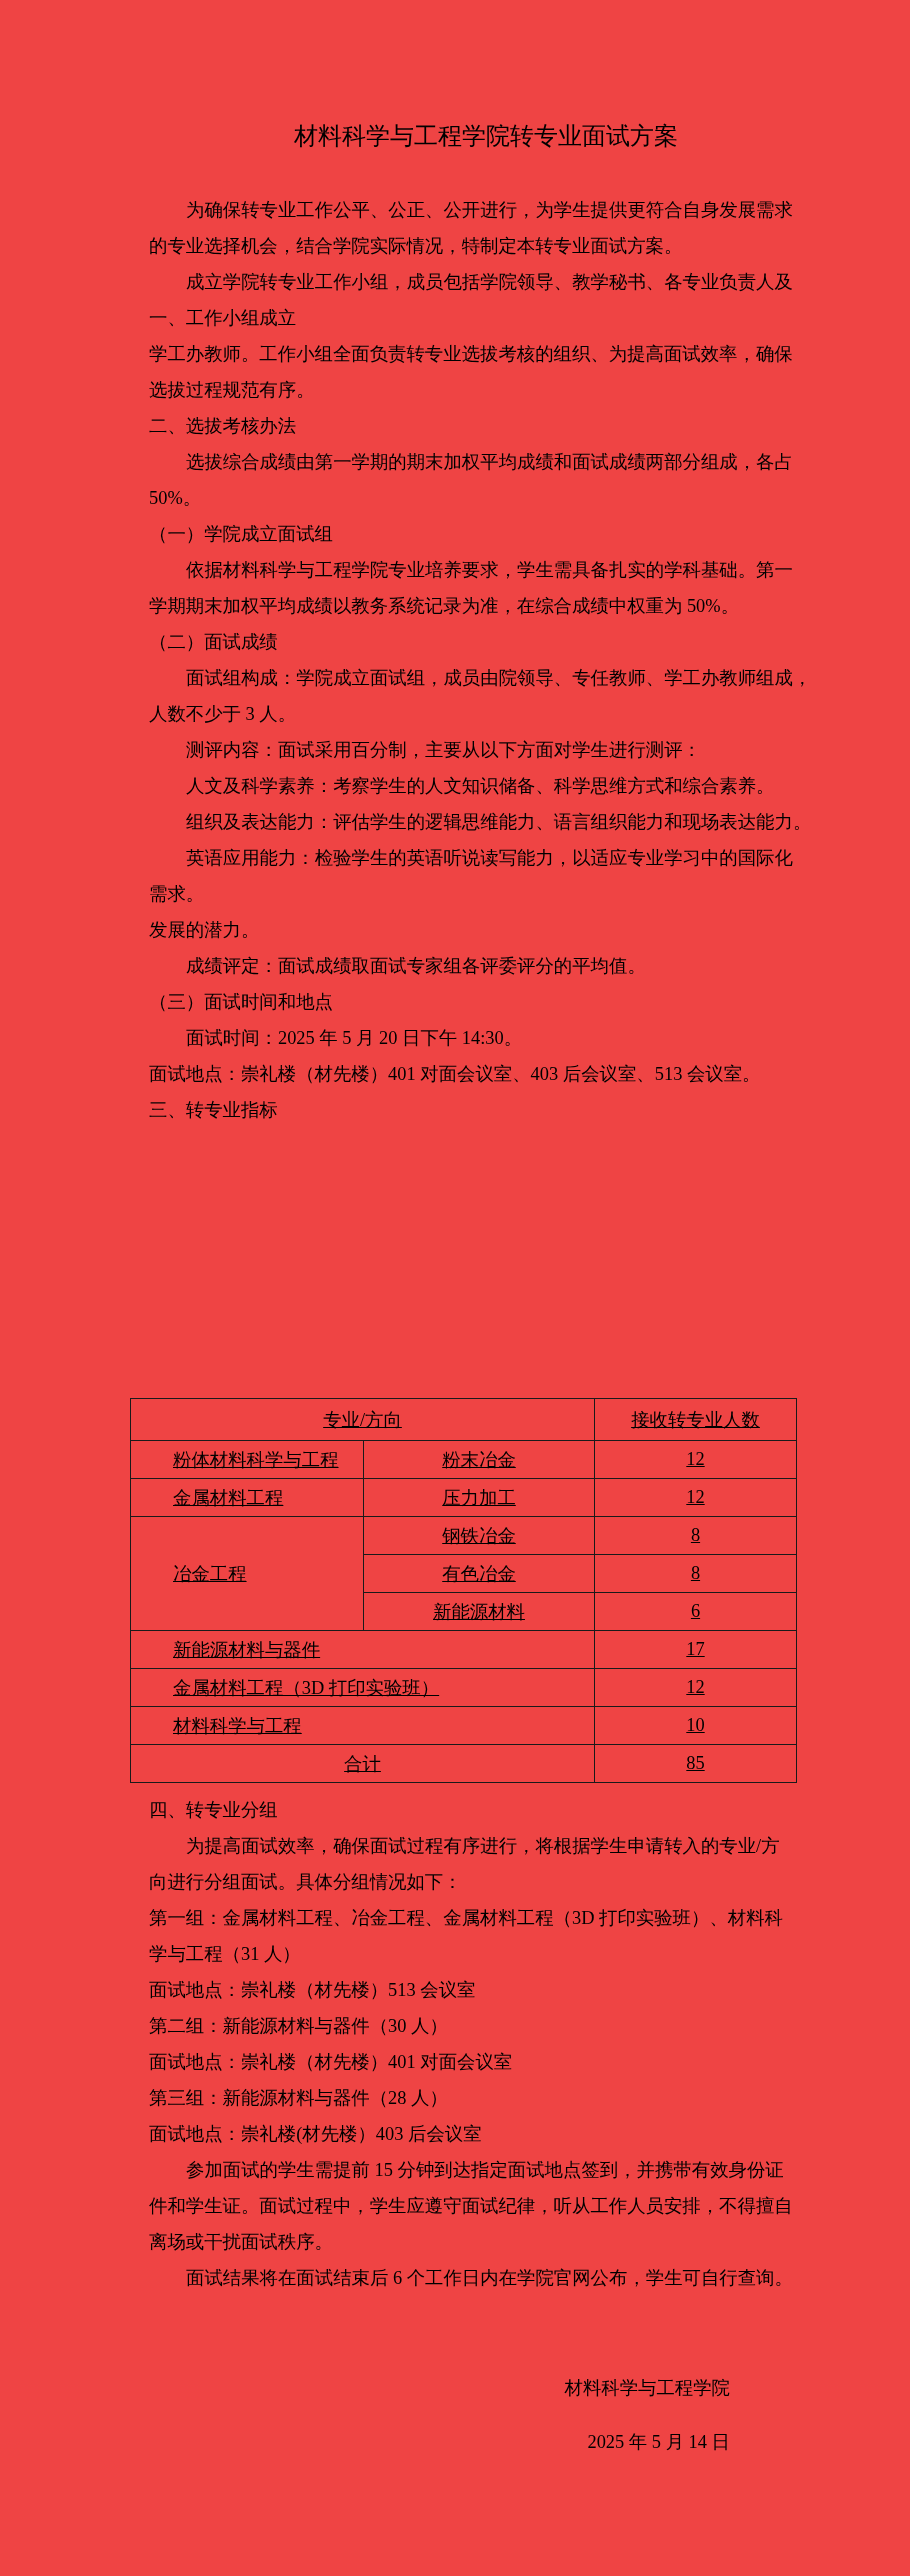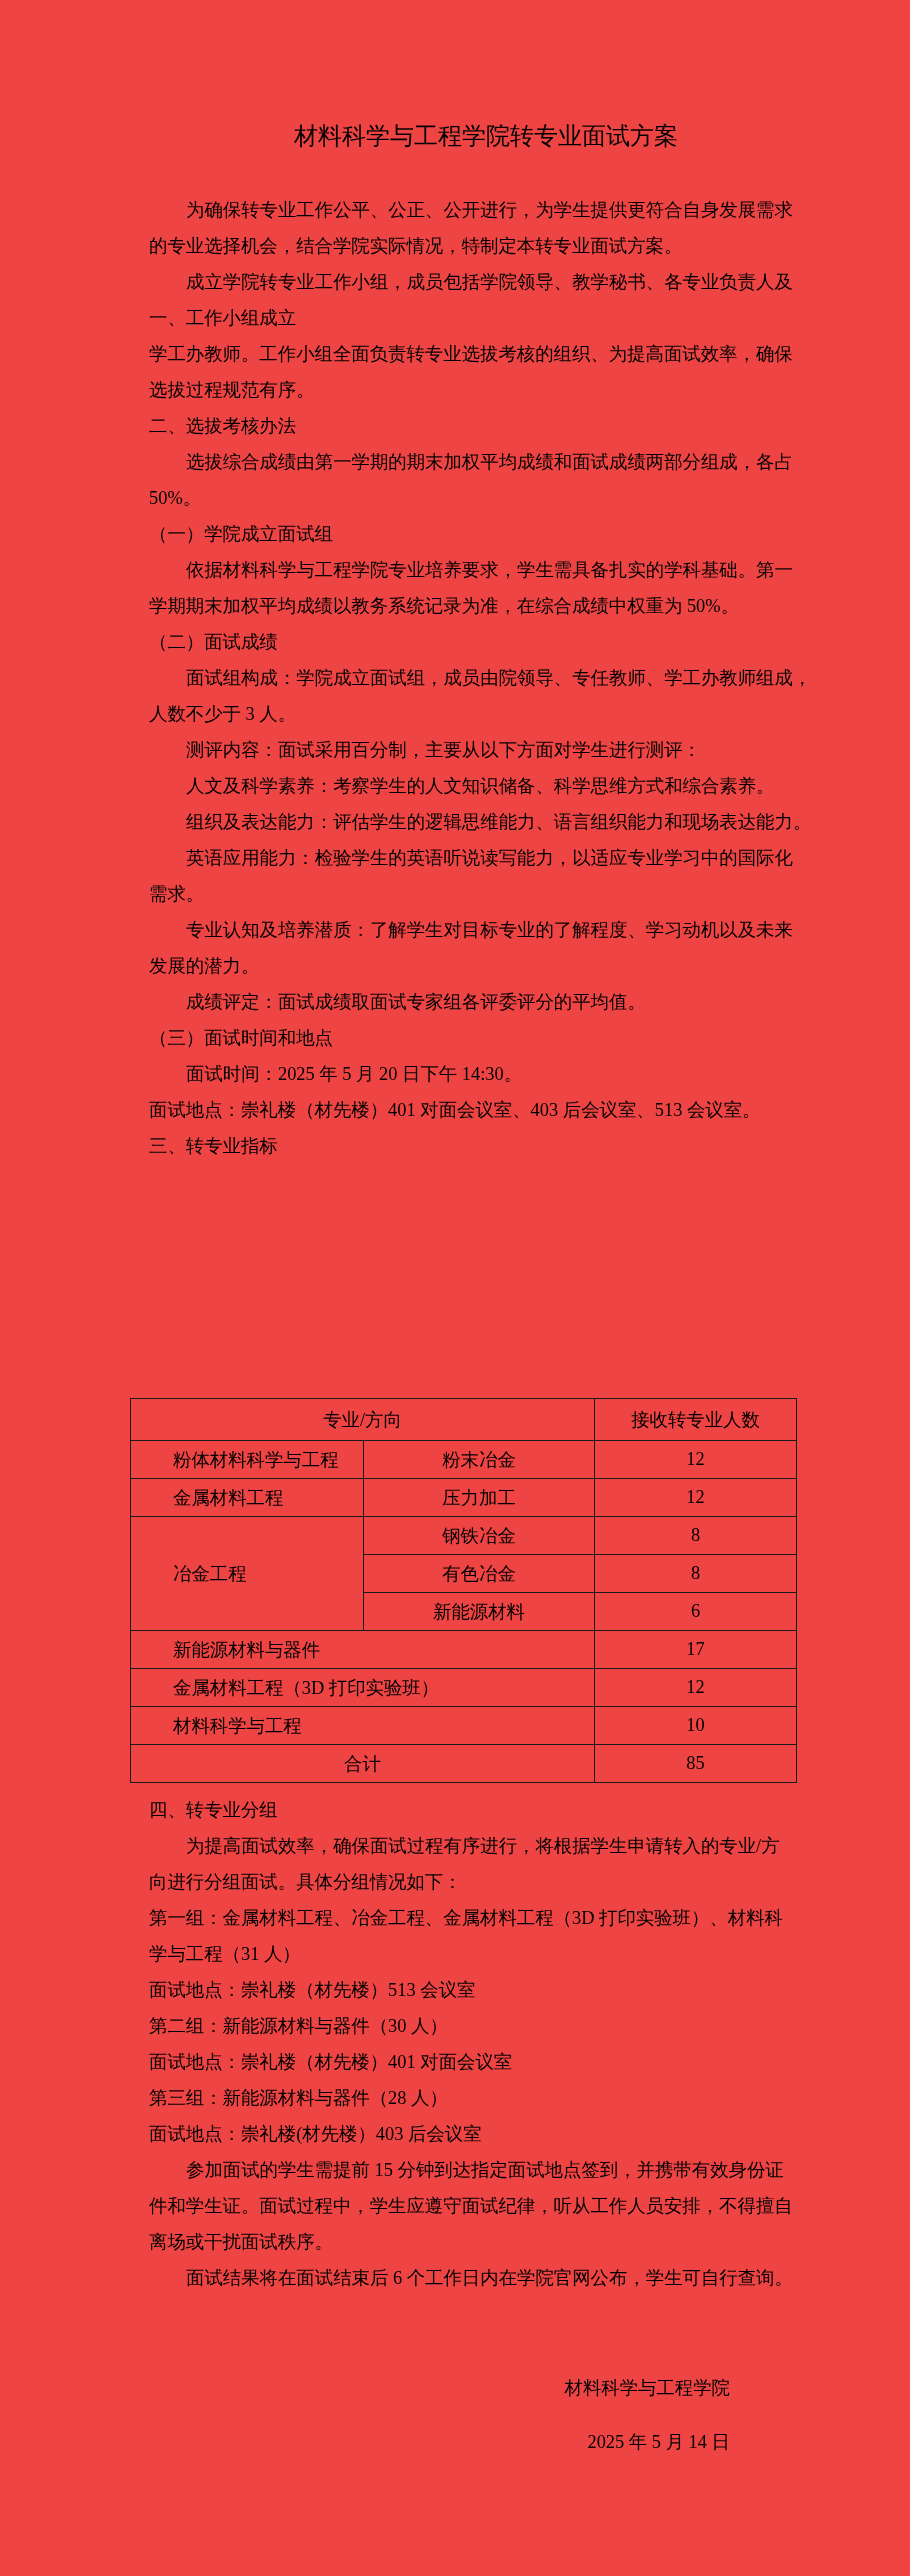--- a/index.html
+++ b/index.html
@@ -48,20 +48,21 @@
     table-layout:fixed;
     font-size:18.4px;
   }
   table.quota col.c1{ width:233px; }
   table.quota col.c2{ width:231px; }
   table.quota col.c3{ width:202px; }
   table.quota td{
     border:1.1px solid #1a1a1a;
     padding:0;
     vertical-align:middle;
+    text-decoration:underline;
   }
   table.quota tr.hrow{ height:42px; }
   table.quota tr.drow{ height:38px; }
   td.pl{ text-align:left; padding-left:42px !important; }
   td.ctr{ text-align:center; }
   .signature{
     position:absolute;
     left:141px;
     top:2361px;
     width:589px;
@@ -116,21 +117,20 @@
       <div class="line indent">测评内容：面试采用百分制，主要从以下方面对学生进行测评：</div>
 
       <div class="line indent">人文及科学素养：考察学生的人文知识储备、科学思维方式和综合素养。</div>
 
       <div class="line indent">组织及表达能力：评估学生的逻辑思维能力、语言组织能力和现场表达能力。</div>
 
       <div class="line indent">英语应用能力：检验学生的英语听说读写能力，以适应专业学习中的国际化</div>
 
       <div class="line">需求。</div>
 
-      <div class="line indent">专业认知及培养潜质：了解学生对目标专业的了解程度、学习动机以及未来</div>
 
       <div class="line">发展的潜力。</div>
 
       <div class="line indent">成绩评定：面试成绩取面试专家组各评委评分的平均值。</div>
 
       <div class="line">（三）面试时间和地点</div>
 
       <div class="line indent">面试时间：2025 年 5 月 20 日下午 14:30。</div>
 
       <div class="line">面试地点：崇礼楼（材先楼）401 对面会议室、403 后会议室、513 会议室。</div>

